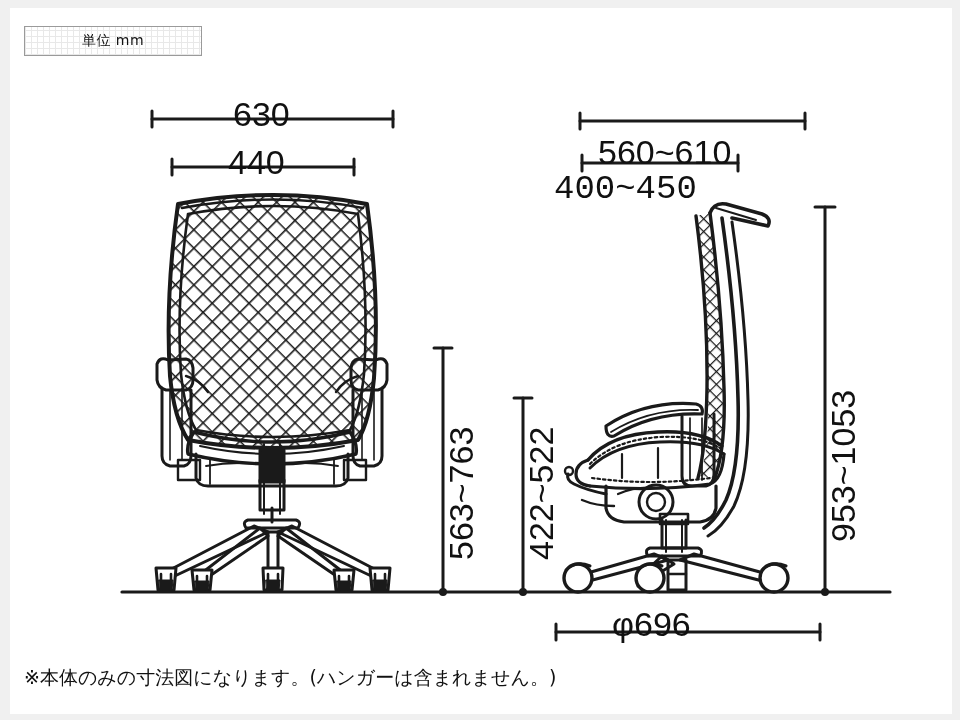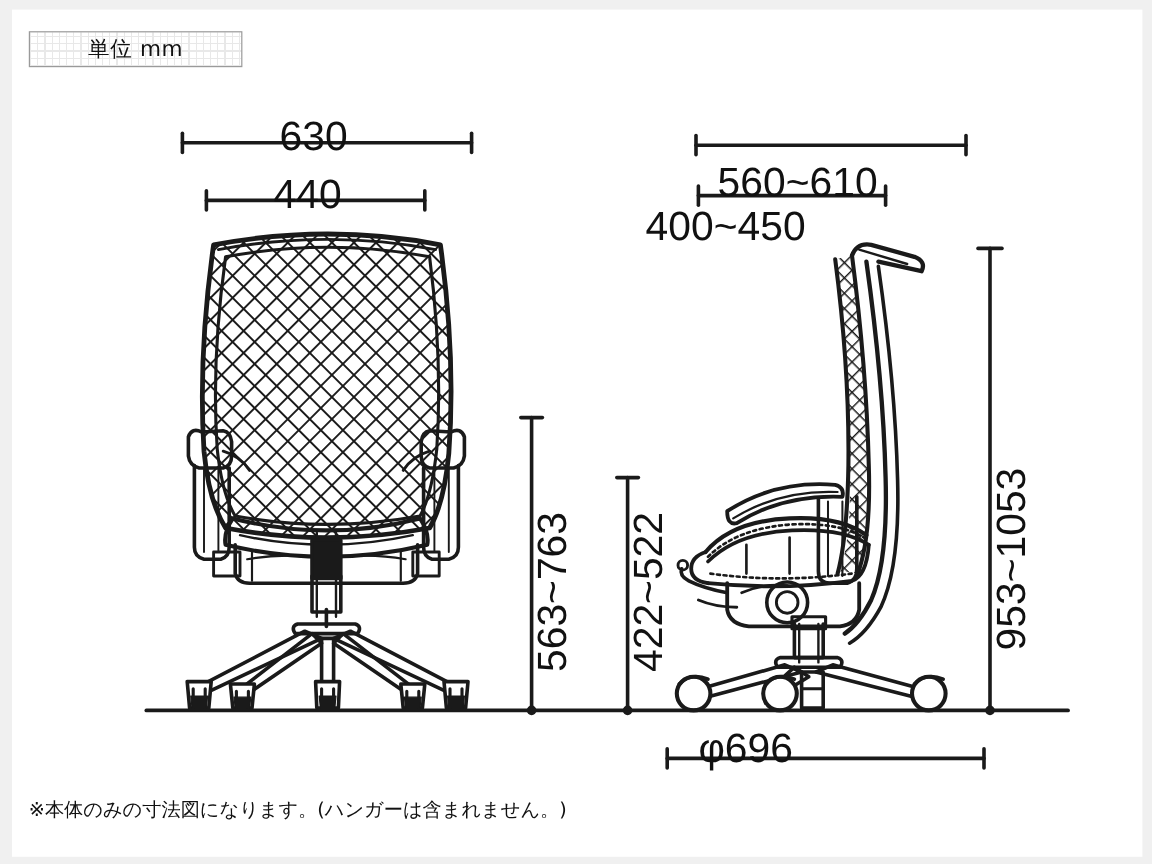--- a/index.html
+++ b/index.html
@@ -21,37 +21,37 @@
     width:178px;height:30px;
     box-sizing:border-box;
     border:1px solid #9a9a9a;
     background:
       repeating-linear-gradient(0deg,#e8e8e8 0px,#e8e8e8 1px,transparent 1px,transparent 6px),
       repeating-linear-gradient(90deg,#e8e8e8 0px,#e8e8e8 1px,transparent 1px,transparent 6px),
       #ffffff;
     display:flex;align-items:center;justify-content:center;
   }
   .unitbox span{
-    font-size:18px;color:#111;letter-spacing:.5px;
+    font-size:14px;color:#111;letter-spacing:.5px;
     font-family:"DejaVu Sans","Liberation Sans",sans-serif;
   }
   .dim{
     position:absolute;
     font-family:"Liberation Sans","DejaVu Sans",sans-serif;
     color:#111;
     font-size:34px;
     letter-spacing:0px;
     white-space:nowrap;
     line-height:1;
   }
   .vert{transform-origin:0 0;}
   .notes{
     position:absolute;left:14px;top:655px;
     font-family:"DejaVu Sans","Liberation Sans",sans-serif;
-    font-size:16px;color:#111;line-height:1.5;
+    font-size:19px;color:#111;line-height:1.5;
   }
   .notes div{white-space:nowrap;}
 </style>
 </head>
 <body>
 
 <div id="page">
 
   <div class="unitbox">
     <span>単位 mm</span>
@@ -257,23 +257,23 @@
 
     </g>
   </svg>
 
   <div class="dim" style="left:223px;top:89px;text-align:center;">630</div>
 
   <div class="dim" style="left:218px;top:137px;">440</div>
 
   <div class="dim" style="left:588px;top:90px;margin-top:37px;">560~610</div>
 
-  <div class="dim" style="left:528px;top:164px;">400~450</div>
-
-  <div class="dim" style="left:572px;top:599px;">φ696</div>
+  <div class="dim" style="left:544px;top:164px;font-family:Liberation Mono, monospace;">400~450</div>
+
+  <div class="dim" style="left:602px;top:599px;">φ696</div>
 
   <div class="dim vert" style="left:434px;top:552px;transform:rotate(-90deg);">563~763</div>
 
   <div class="dim vert" style="left:514px;top:552px;transform:rotate(-90deg);">422~522</div>
 
   <div class="dim vert" style="left:816px;top:534px;transform:rotate(-90deg);">953~1053</div>
 
   <div class="notes">
     <div>※本体のみの寸法図になります。(ハンガーは含まれません。)</div>
   </div>

